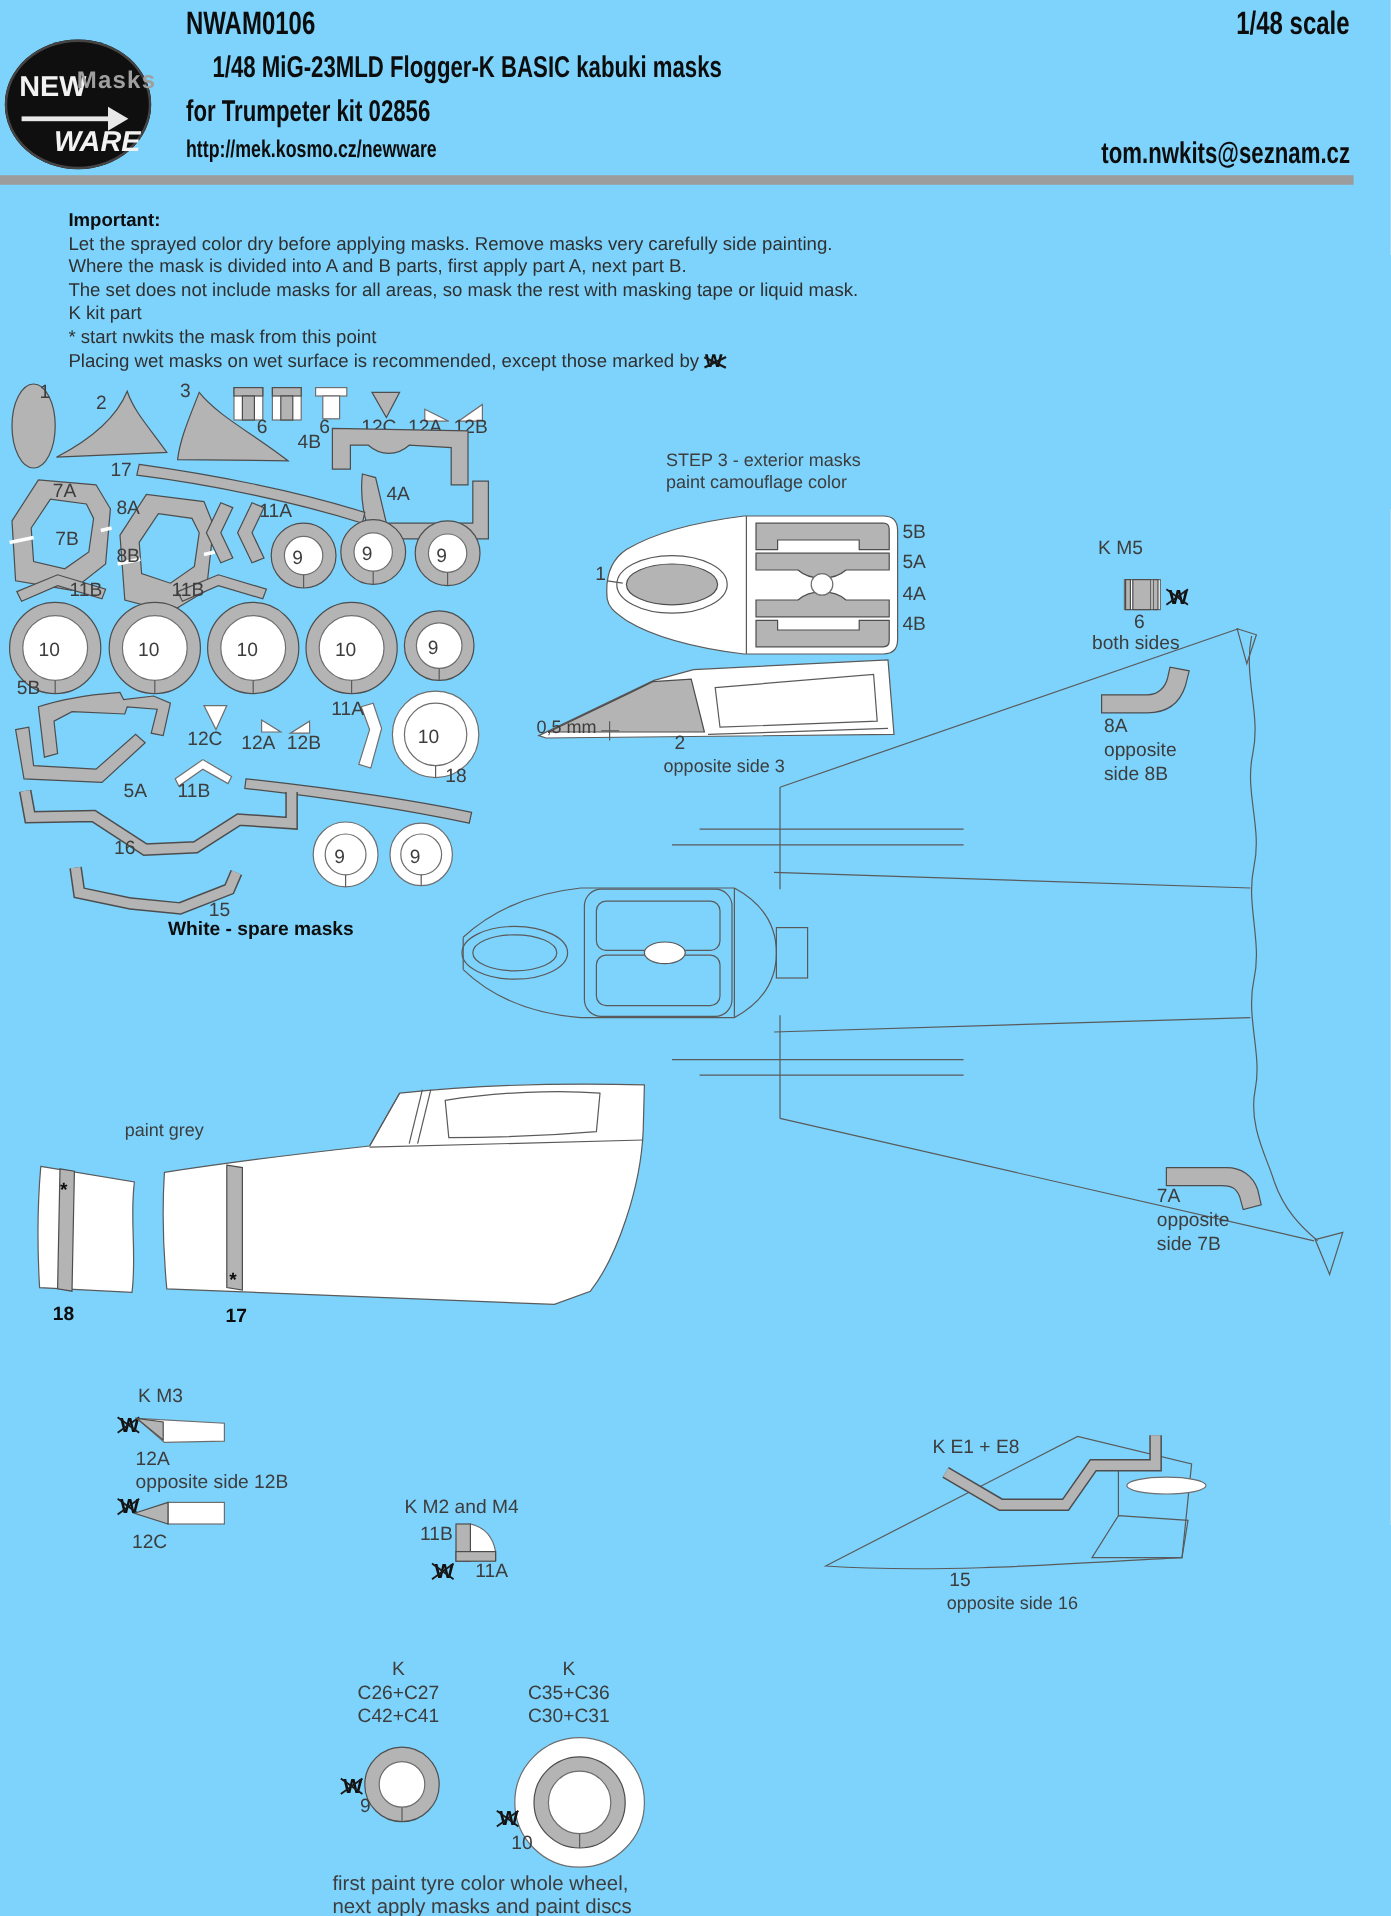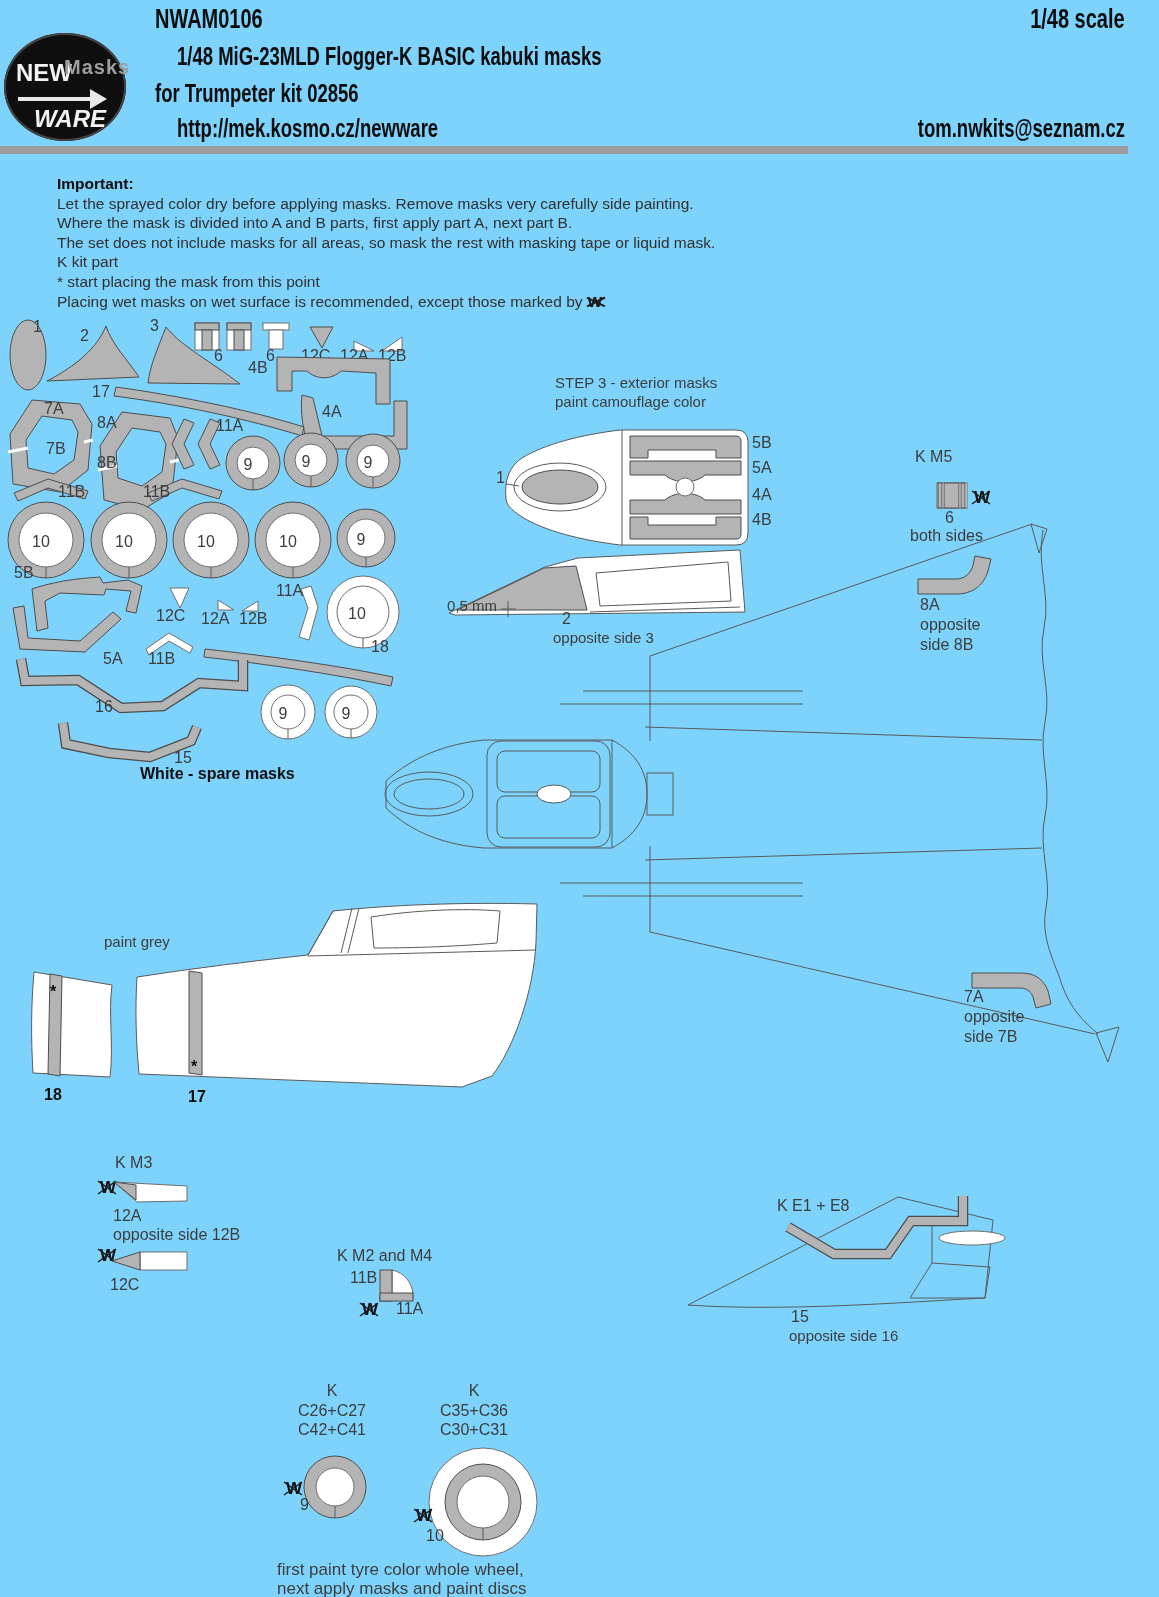--- a/index.html
+++ b/index.html
@@ -6,27 +6,27 @@
   #page{position:relative;width:1159px;height:1597px;background:#7dd3fc;overflow:hidden;
         font-family:"Liberation Sans",sans-serif;color:#222;}
   .abs{position:absolute;}
   .cond{display:inline-block;transform:scaleX(.74);transform-origin:0 50%;white-space:nowrap;}
   .condR{display:inline-block;transform:scaleX(.74);transform-origin:100% 50%;white-space:nowrap;}
   .hdr{font-weight:bold;color:#0d0d0d;}
   #hdr-code{left:155px;top:4px;font-size:27px;}
   #hdr-scale{right:34px;top:4px;font-size:27px;text-align:center;}
   #title1{left:155px;top:42px;font-size:25px;margin-left:22px;}
   #title2{left:155px;top:79px;font-size:25px;}
-  #url{left:155px;top:114px;font-size:25px;margin-left:22px;}
+  #url{left:155px;top:114px;font-size:20px;}
   #email{right:34px;top:114px;font-size:25px;text-align:left;}
   #bar{left:0;top:146px;width:1128px;height:8px;background:#9c9c9c;}
   #logo{left:4px;top:33px;width:122px;height:108px;background:#0f0f0f;border-radius:50%;box-shadow:0 0 0 2px #444 inset;}
   #logo .t1{left:12px;top:26px;font-size:24px;font-weight:bold;color:#f2f2f2;}
   #logo .t2{left:60px;top:23px;font-size:20px;font-weight:bold;color:#9f9f9f;letter-spacing:1px;}
-  #logo .t3{left:30px;top:72px;font-size:24px;font-style:italic;font-weight:bold;color:#f2f2f2;}
+  #logo .t3{left:41px;top:72px;font-size:24px;font-style:italic;font-weight:bold;color:#f2f2f2;}
   #logo .aline{left:14px;top:64px;width:76px;height:4px;background:#e8e8e8;}
   #logo .ahead{left:86px;top:56px;width:0;height:0;border-top:10px solid transparent;border-bottom:10px solid transparent;border-left:17px solid #e8e8e8;}
   #important{left:57px;top:174px;font-size:15.5px;line-height:19.6px;color:#303030;}
   #important .h{font-weight:bold;color:#0d0d0d;}
   .wcross{display:inline-block;position:relative;font-weight:bold;color:#111;margin-left:5px;}
   .wcross::before,.wcross::after{content:"";position:absolute;left:-2px;right:-3px;top:48%;height:1.6px;background:#1a1a1a;}
   .wcross::before{transform:rotate(26deg);}
   .wcross::after{transform:rotate(-26deg);}
   svg#diagram{position:absolute;left:0;top:0;}
   svg text{font-family:"Liberation Sans",sans-serif;}
@@ -62,21 +62,21 @@
     <span class="abs ahead"></span>
     <span class="abs t3">WARE</span>
   </div>
 
   <div class="abs" id="important">
     <div class="h">Important:</div>
     <div>Let the sprayed color dry before applying masks. Remove masks very carefully side painting.</div>
     <div>Where the mask is divided into A and B parts, first apply part A, next part B.</div>
     <div>The set does not include masks for all areas, so mask the rest with masking tape or liquid mask.</div>
     <div>K kit part</div>
-    <div>*  start placing the mask from this point</div>
+    <div>*  start nwkits the mask from this point</div>
     <div><span>Placing wet masks on wet surface is recommended, except those marked by</span><span class="wcross">W</span></div>
   </div>
 
   <svg id="diagram" width="1159" height="1597" viewBox="0 0 1159 1597">
     <defs>
       <g id="wet">
         <text class="wlet" x="0" y="0">W</text>
         <path d="M-2,-12 L16,1 M-2,1 L16,-12" stroke="#1a1a1a" stroke-width="1.5" fill="none"></path>
       </g>
     </defs>

